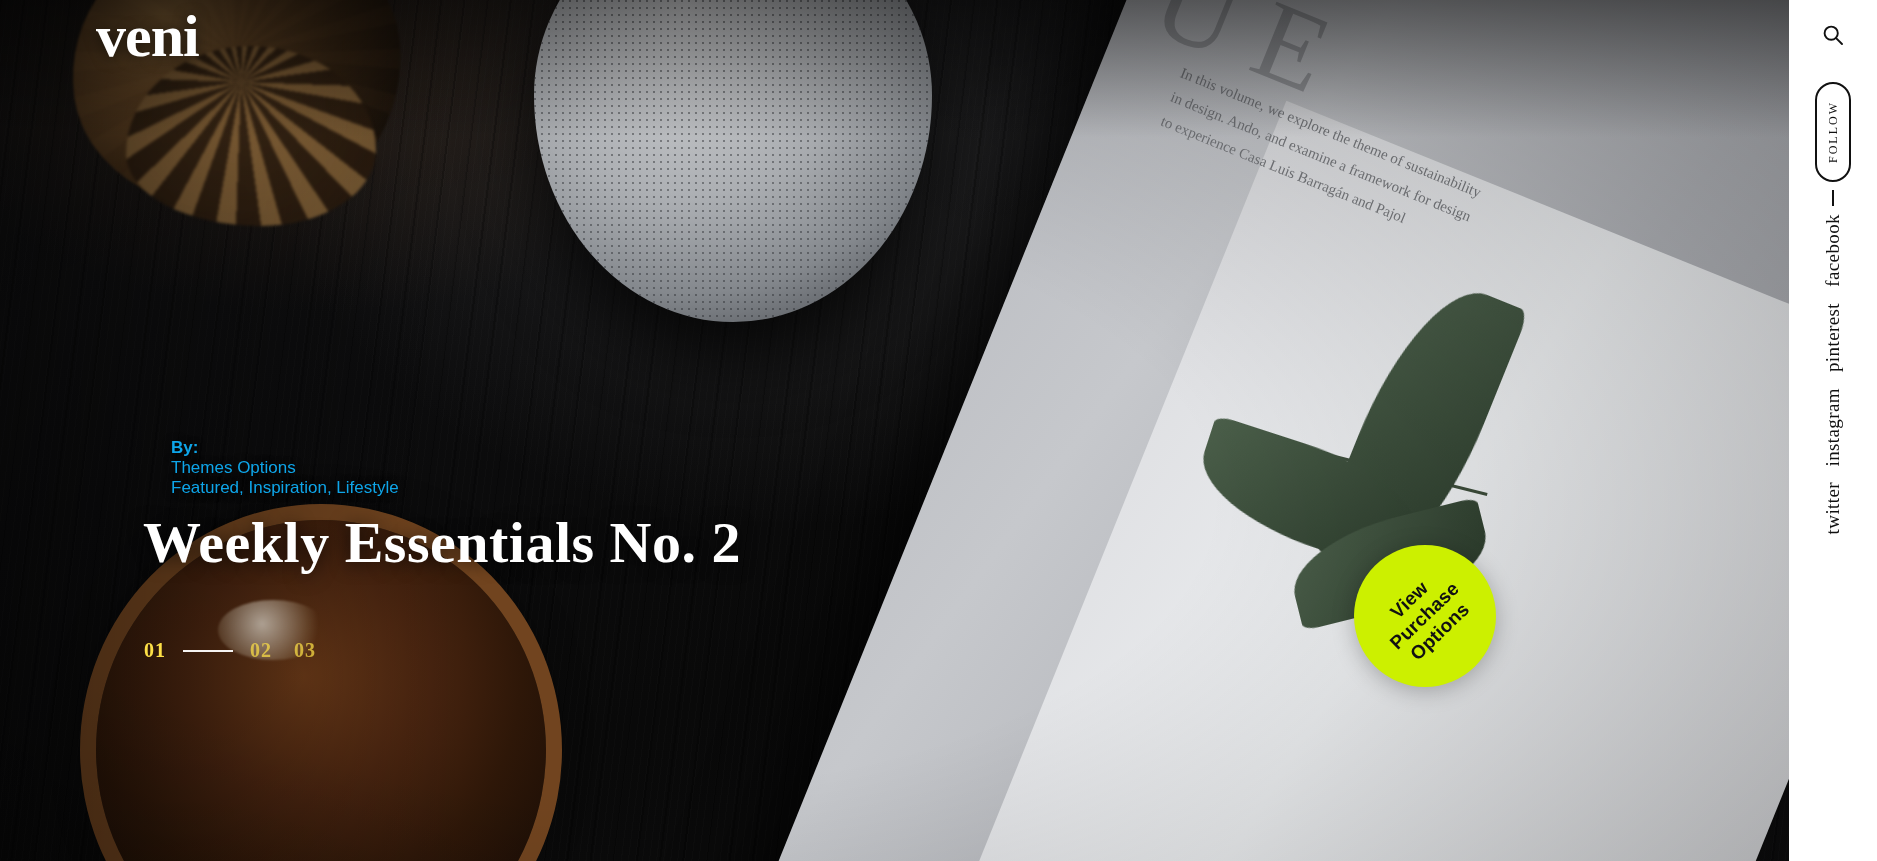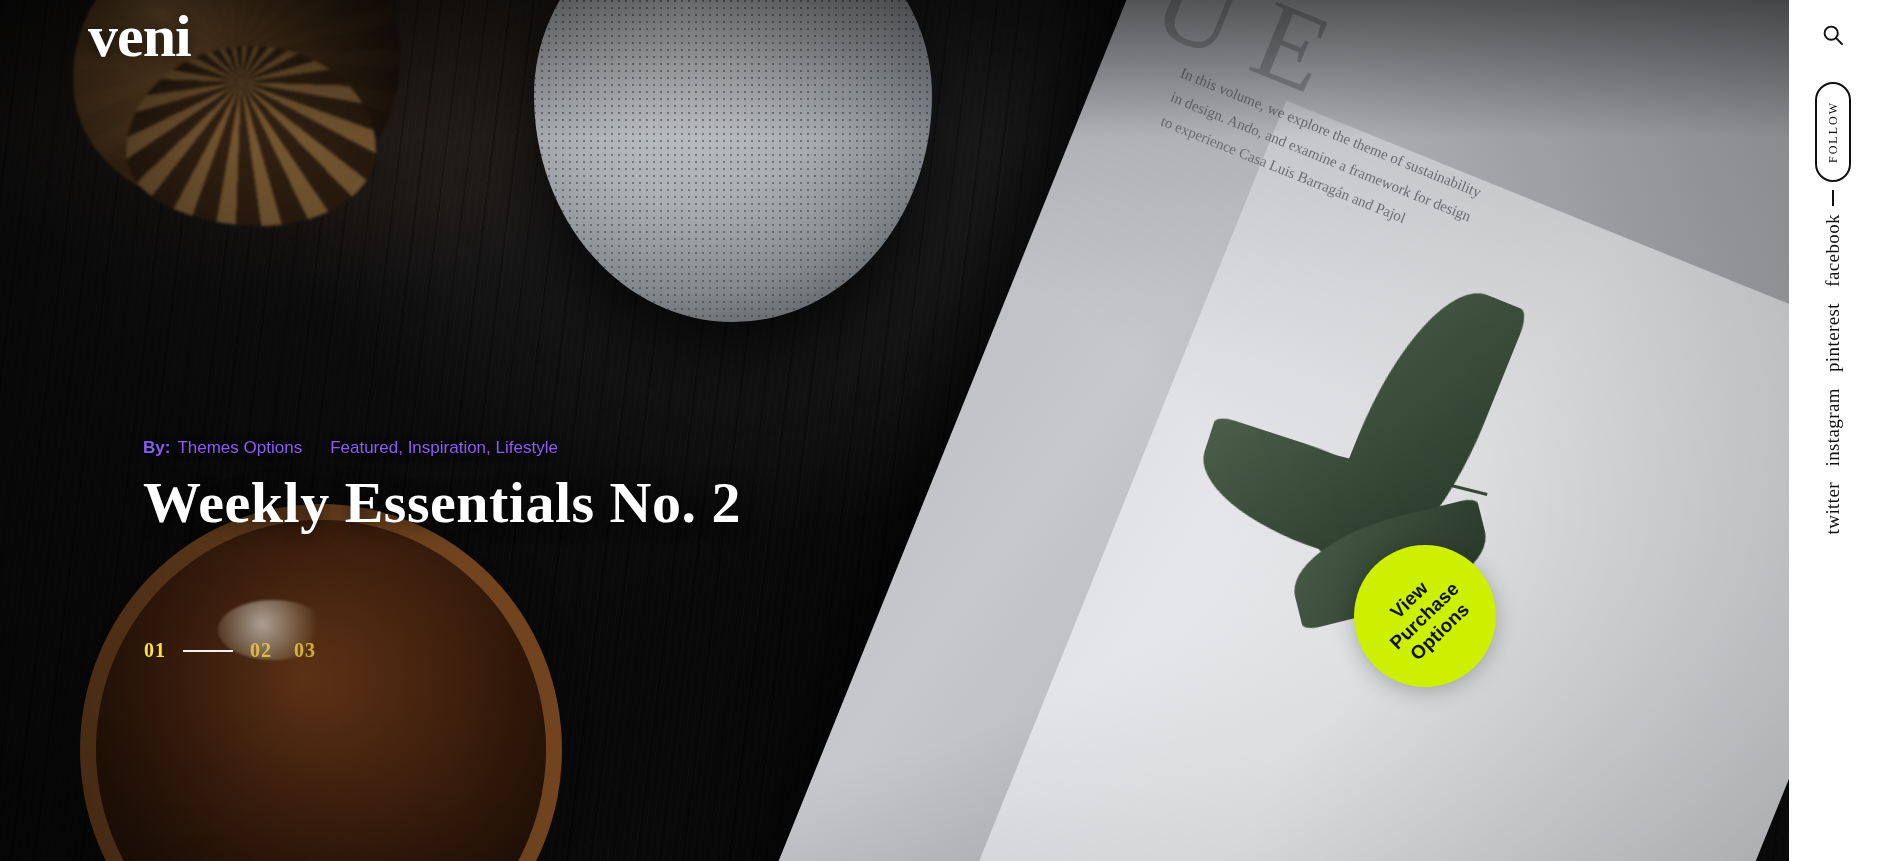--- a/index.html
+++ b/index.html
@@ -136,21 +136,21 @@
   .vignette{
     position:absolute; inset:0;
     background:
       linear-gradient(180deg, rgba(0,0,0,.48) 0%, rgba(0,0,0,0) 16%),
       linear-gradient(90deg, rgba(0,0,0,.42) 0%, rgba(0,0,0,0) 26%),
       radial-gradient(ellipse 120% 120% at 34% 58%, rgba(0,0,0,0) 28%, rgba(0,0,0,.42) 100%);
   }
 
   
   #header{
-    position:absolute; left:8px; top:0; width:1441px; height:86px;
+    position:absolute; left:16px; top:0; width:1441px; height:86px;
     display:flex; align-items:center; z-index:40;
   }
   #logo{
     position:absolute; left:80px; top:6px;
     font-family:"Liberation Serif", serif;
     font-size:60px; font-weight:700; color:#fff;
     letter-spacing:-1px; line-height:1;
     text-shadow:0 2px 14px rgba(0,0,0,.55);
   }
   #nav{
@@ -165,22 +165,23 @@
   }
   .nav-item.regular{ font-weight:400; }
   .nav-item.bold{ font-weight:700; }
 
   
   #caption{
     position:absolute; left:143px; top:438px; z-index:35;
   }
   #meta{
     display:flex; align-items:baseline; gap:0;
-    font-size:17px; color:#8b5cf6; margin-bottom:14px;
+    font-size:17px; color:#0ea5e9; margin-bottom:14px;
     text-shadow:0 1px 8px rgba(0,0,0,.7);
+    flex-direction:column;
   }
   #meta .by-label{ font-weight:700; margin-right:7px; }
   #meta .author{ font-weight:400; }
   #meta .cats{ margin-left:28px; font-weight:400; }
   #title{
     font-family:"Liberation Serif", serif;
     font-weight:700; font-size:58px; color:#fff;
     letter-spacing:.5px; line-height:1.06;
     text-shadow:0 2px 18px rgba(0,0,0,.7);
     cursor:pointer;

